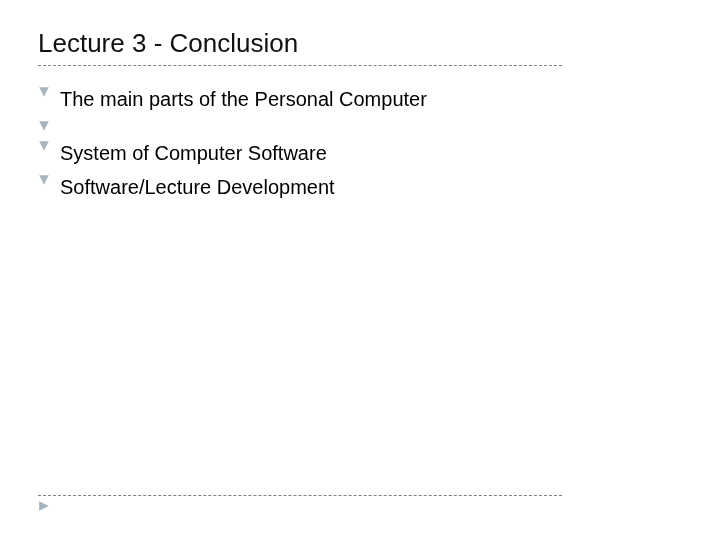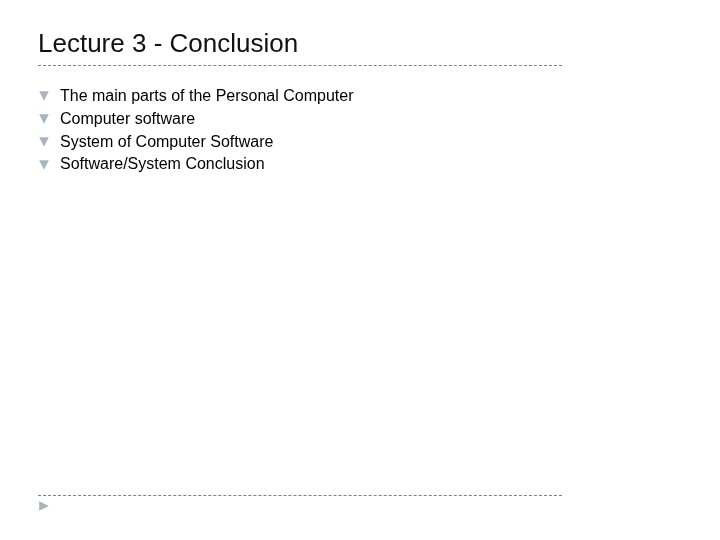--- a/index.html
+++ b/index.html
@@ -30,24 +30,24 @@
     border-top: 1px dashed #808080;
     margin: 0 0 20px 0;
   }
   .bullets {
     list-style: none;
     padding: 0;
     margin: 0;
   }
   .bullets li {
     display: flex;
-    align-items: center;
-    font-size: 16px;
+    align-items: flex-start;
+    font-size: 20px;
     line-height: 1.3;
-    margin: 2px 0;
+    margin: 8px 0;
   }
   .bullet-icon {
     width: 22px;
     flex: 0 0 22px;
     display: inline-flex;
     align-items: center;
     justify-content: flex-start;
   }
   .bullet-icon svg {
     width: 12px;
@@ -86,37 +86,36 @@
           </svg>
       </span>
       <span>The main parts of the Personal Computer</span>
     </li>
     <li>
       <span class="bullet-icon">
         <svg viewBox="0 0 10 10">
             <polygon points="1,1 9,1 5,9" fill="#a8b4bf"></polygon>
           </svg>
       </span>
-      <span>Computer software</span>
     </li>
     <li>
       <span class="bullet-icon">
         <svg viewBox="0 0 10 10">
             <polygon points="1,1 9,1 5,9" fill="#a8b4bf"></polygon>
           </svg>
       </span>
       <span>System of Computer Software</span>
     </li>
     <li>
       <span class="bullet-icon">
         <svg viewBox="0 0 10 10">
             <polygon points="1,1 9,1 5,9" fill="#a8b4bf"></polygon>
           </svg>
       </span>
-      <span>Software/System Conclusion</span>
+      <span>Software/Lecture Development</span>
     </li>
   </ul>
 
   <div class="footer"></div>
   <div class="footer-marker">
     <svg viewBox="0 0 10 10">
         <polygon points="1,1 9,5 1,9" fill="#a8b4bf"></polygon>
       </svg>
   </div>
 

